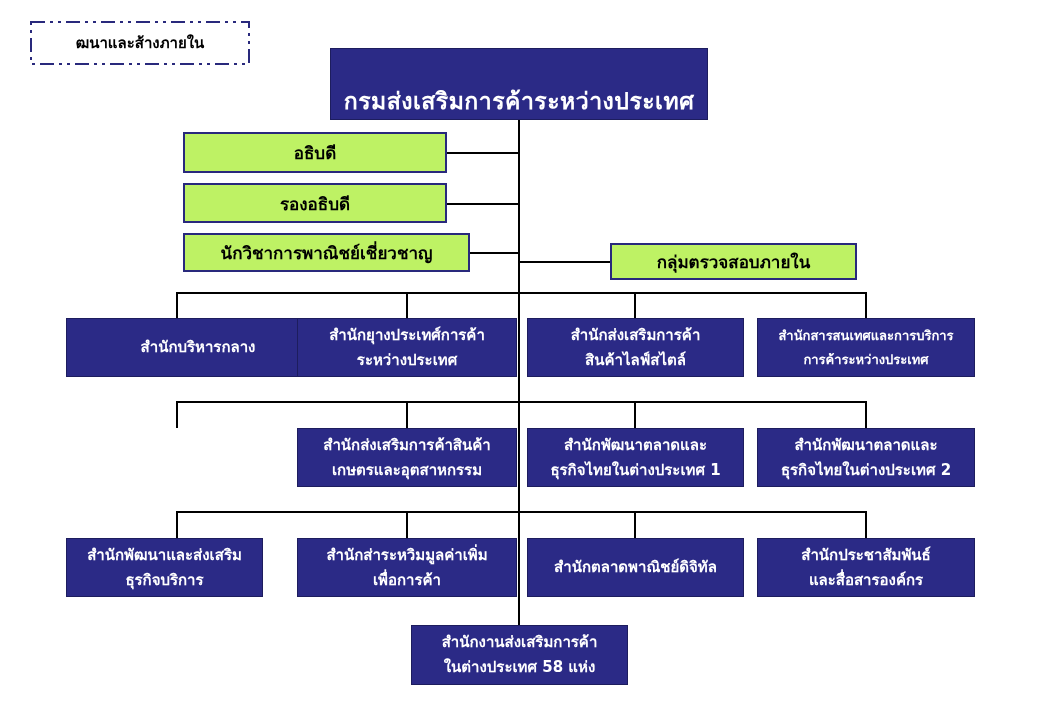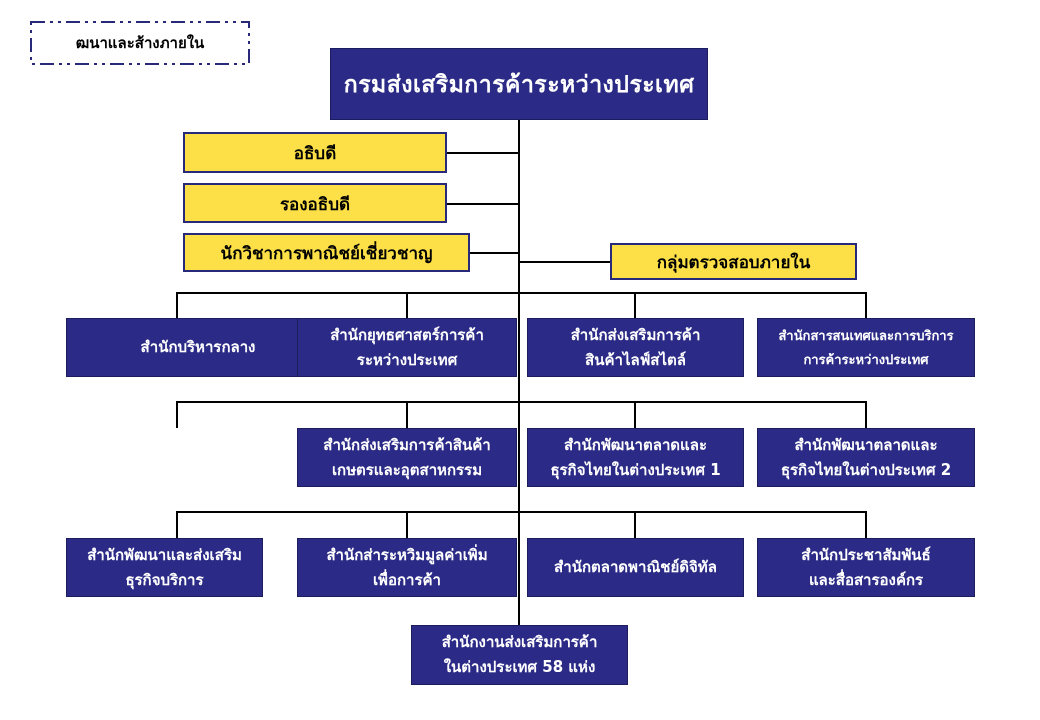--- a/index.html
+++ b/index.html
@@ -21,25 +21,25 @@
     box-sizing:border-box;
     font-weight:bold;
   }
   .box span{display:block;width:100%;}
   .navy{
     background:#2b2a86;
     color:#ffffff;
     border:1px solid #1d1d5e;
   }
   .white{
-    background:#fde047;
+    background:#bef264;
     color:#000000;
     border:2px solid #29297c;
   }
-  .root-box{font-size:23px;letter-spacing:.5px;}
+  .root-box{font-size:23px;letter-spacing:.5px;justify-content:flex-end;}
   .exec-box{font-size:17px;}
   .audit-box{font-size:17px;}
   .dept-box{font-size:15px;line-height:25px;}
   .dept-box.small{font-size:13px;line-height:24px;text-align:center;}
   .legend{
     position:absolute;
     display:flex;align-items:center;justify-content:center;
     font-size:15px;font-weight:bold;color:#000000;
   }
   .legend svg{position:absolute;left:0;top:0;}
@@ -97,21 +97,21 @@
 
   <div class="box white audit-box" style="left:610px;top:243px;width:247px;height:37px">
     <span>กลุ่มตรวจสอบภายใน</span>
   </div>
 
   <div class="box navy dept-box" style="left:66px;top:318px;width:264px;height:59px">
     <span>สำนักบริหารกลาง</span>
     <span></span>
   </div>
   <div class="box navy dept-box" style="left:297px;top:318px;width:220px;height:59px">
-    <span>สำนักยุทธศาสตร์การค้า</span>
+    <span>สำนักยุางประเทศ์การค้า</span>
     <span>ระหว่างประเทศ</span>
   </div>
   <div class="box navy dept-box" style="left:527px;top:318px;width:217px;height:59px">
     <span>สำนักส่งเสริมการค้า</span>
     <span>สินค้าไลฟ์สไตล์</span>
   </div>
   <div class="box navy dept-box small" style="left:757px;top:318px;width:218px;height:59px">
     <span>สำนักสารสนเทศและการบริการ</span>
     <span>การค้าระหว่างประเทศ</span>
   </div>

